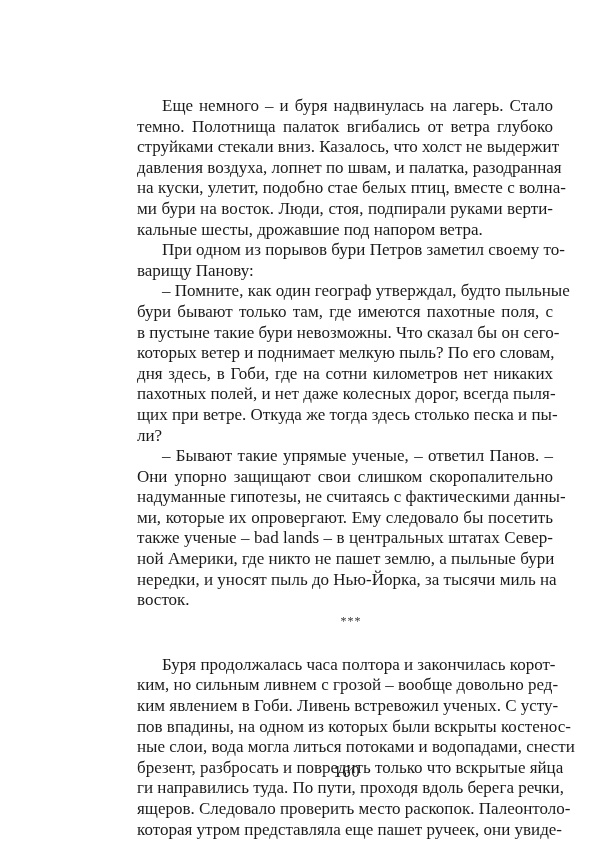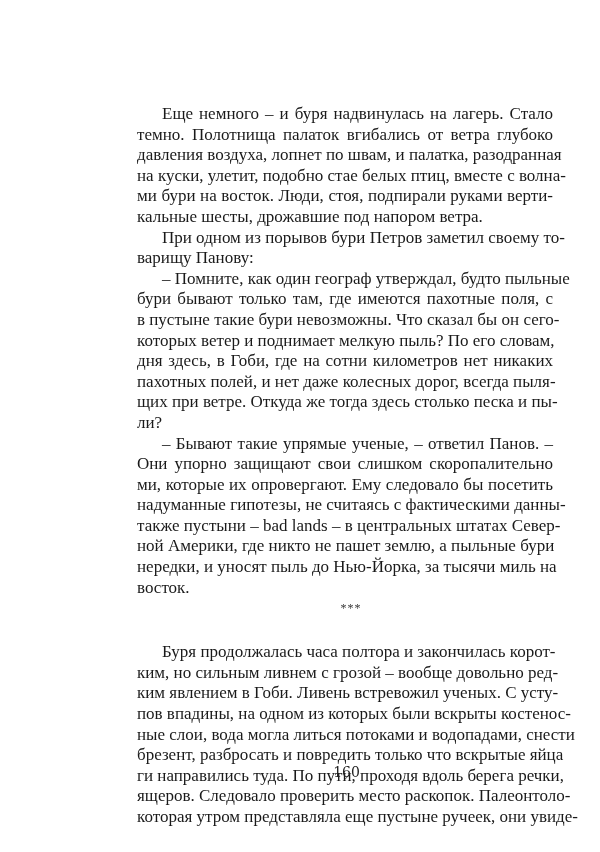--- a/index.html
+++ b/index.html
@@ -11,21 +11,21 @@
       width: 600px;
       height: 852px;
       position: relative;
       overflow: hidden;
       font-family: "Liberation Serif", "DejaVu Serif", serif;
       color: #1a1a1a;
     }
     .page {
       position: absolute;
       left: 137px;
-      top: 104px;
+      top: 96px;
       width: 416px;
     }
     .line {
       display: block;
       height: 20.6px;
       line-height: 20.6px;
       font-size: 17px;
       white-space: nowrap;
       text-align: justify;
       text-align-last: justify;
@@ -60,53 +60,54 @@
       color: #222;
     }
   </style>
 </head>
 <body>
 
 <div class="page">
   <div>
     <span class="line indent">Еще немного – и буря надвинулась на лагерь. Стало</span>
     <span class="line">темно. Полотнища палаток вгибались от ветра глубоко</span>
+    <span class="line">струйками стекали вниз. Казалось, что холст не выдержит</span>
     <span class="line">давления воздуха, лопнет по швам, и палатка, разодранная</span>
     <span class="line">на куски, улетит, подобно стае белых птиц, вместе с волна-</span>
     <span class="line">ми бури на восток. Люди, стоя, подпирали руками верти-</span>
     <span class="line last">кальные шесты, дрожавшие под напором ветра.</span>
     <span class="line indent">При одном из порывов бури Петров заметил своему то-</span>
     <span class="line last">варищу Панову:</span>
     <span class="line indent">– Помните, как один географ утверждал, будто пыльные</span>
     <span class="line">бури бывают только там, где имеются пахотные поля, с</span>
     <span class="line">в пустыне такие бури невозможны. Что сказал бы он сего-</span>
     <span class="line">которых ветер и поднимает мелкую пыль? По его словам,</span>
     <span class="line">дня здесь, в Гоби, где на сотни километров нет никаких</span>
     <span class="line">пахотных полей, и нет даже колесных дорог, всегда пыля-</span>
     <span class="line">щих при ветре. Откуда же тогда здесь столько песка и пы-</span>
     <span class="line last">ли?</span>
     <span class="line indent">– Бывают такие упрямые ученые, – ответил Панов. –</span>
     <span class="line">Они упорно защищают свои слишком скоропалительно</span>
+    <span class="line">надуманные гипотезы, не считаясь с фактическими данны-</span>
     <span class="line">ми, которые их опровергают. Ему следовало бы посетить</span>
-    <span class="line">надуманные гипотезы, не считаясь с фактическими данны-</span>
-    <span class="line">также пустыни – bad lands – в центральных штатах Север-</span>
+    <span class="line">также ученые – bad lands – в центральных штатах Север-</span>
     <span class="line">ной Америки, где никто не пашет землю, а пыльные бури</span>
     <span class="line">нередки, и уносят пыль до Нью-Йорка, за тысячи миль на</span>
     <span class="line last">восток.</span>
   </div>
 
   <span class="separator">***</span>
   <div class="section-gap"></div>
 
   <div>
     <span class="line indent">Буря продолжалась часа полтора и закончилась корот-</span>
     <span class="line">ким, но сильным ливнем с грозой – вообще довольно ред-</span>
     <span class="line">ким явлением в Гоби. Ливень встревожил ученых. С усту-</span>
     <span class="line">пов впадины, на одном из которых были вскрыты костенос-</span>
     <span class="line">ные слои, вода могла литься потоками и водопадами, снести</span>
     <span class="line">брезент, разбросать и повредить только что вскрытые яйца</span>
     <span class="line">ги направились туда. По пути, проходя вдоль берега речки,</span>
     <span class="line">ящеров. Следовало проверить место раскопок. Палеонтоло-</span>
-    <span class="line">которая утром представляла еще пустыне ручеек, они увиде-</span>
+    <span class="line">которая утром представляла еще пашет ручеек, они увиде-</span>
   </div>
 </div>
 
 <div class="page-number">160</div>
 
 </body></html>

